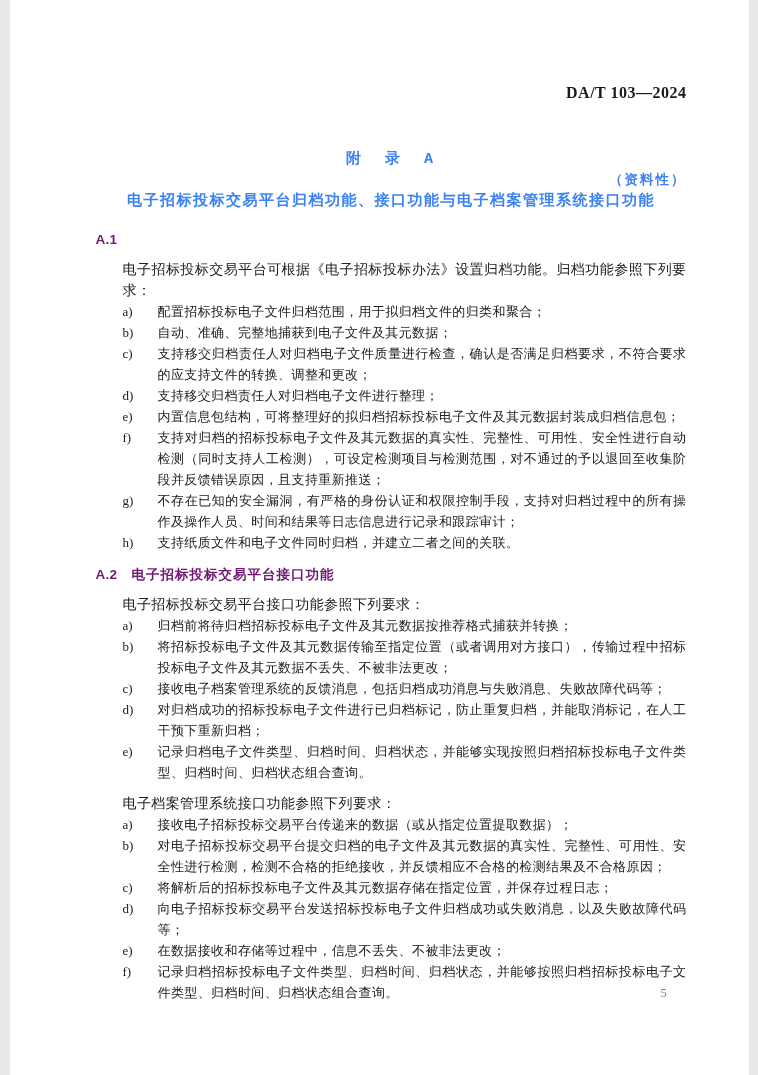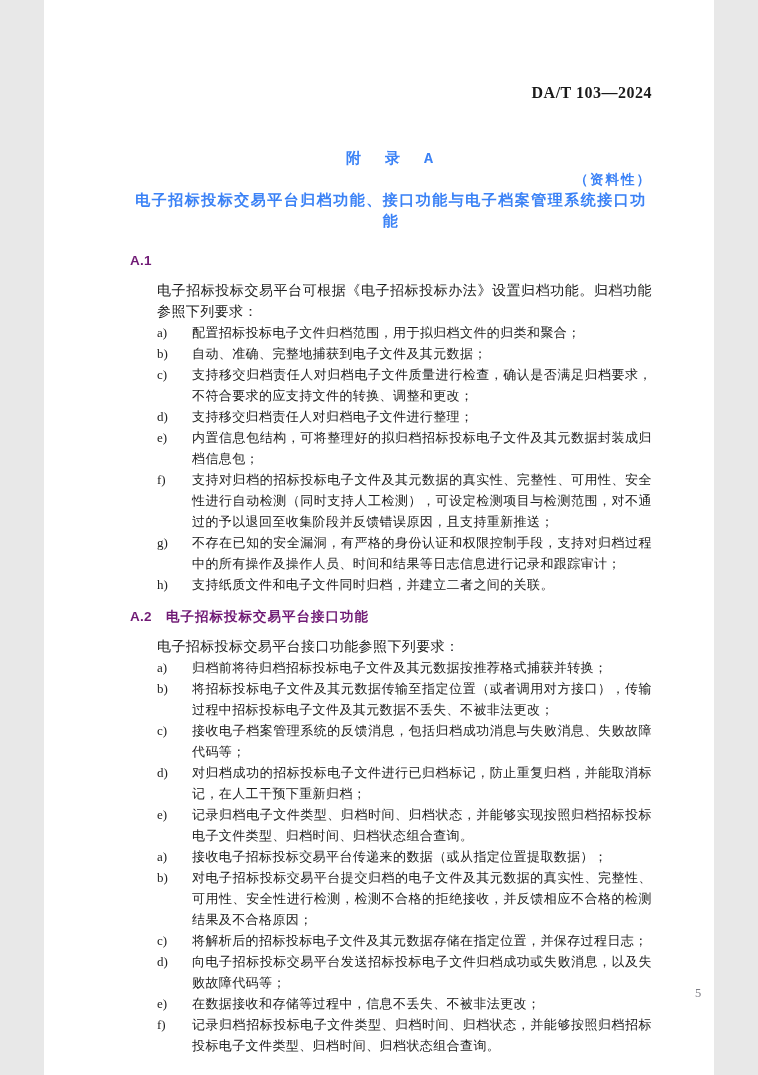--- a/index.html
+++ b/index.html
@@ -1,19 +1,19 @@
 <!DOCTYPE html>
 <html><head>
 <meta charset="utf-8">
 <style>
   * { margin: 0; padding: 0; box-sizing: border-box; }
   html, body { background: #e8e8e8; }
   .page {
     position: relative;
-    width: 670px;
+    width: 739px;
     height: 1075px;
     margin: 0 auto;
     background: #ffffff;
     color: #212121;
     font-family: "Liberation Serif", "DejaVu Serif", serif;
     padding: 84px 62px 0 86px;
     overflow: hidden;
   }
   .doc-header {
     text-align: right;
@@ -176,20 +176,21 @@
   </div>
 
   <div class="item">
     <span class="item-marker">e)</span>
     <span class="item-text">记录归档电子文件类型、归档时间、归档状态，并能够实现按照归档招标投标电子文件类型、归档时间、归档状态组合查询。</span>
   </div>
 </div>
   </div>
 
   <div class="section">
+    <div class="section-intro">电子档案管理系统接口功能参照下列要求：</div>
     <div class="section-items">
   <div class="item">
     <span class="item-marker">a)</span>
     <span class="item-text">接收电子招标投标交易平台传递来的数据（或从指定位置提取数据）；</span>
   </div>
 
   <div class="item">
     <span class="item-marker">b)</span>
     <span class="item-text">对电子招标投标交易平台提交归档的电子文件及其元数据的真实性、完整性、可用性、安全性进行检测，检测不合格的拒绝接收，并反馈相应不合格的检测结果及不合格原因；</span>
   </div>

